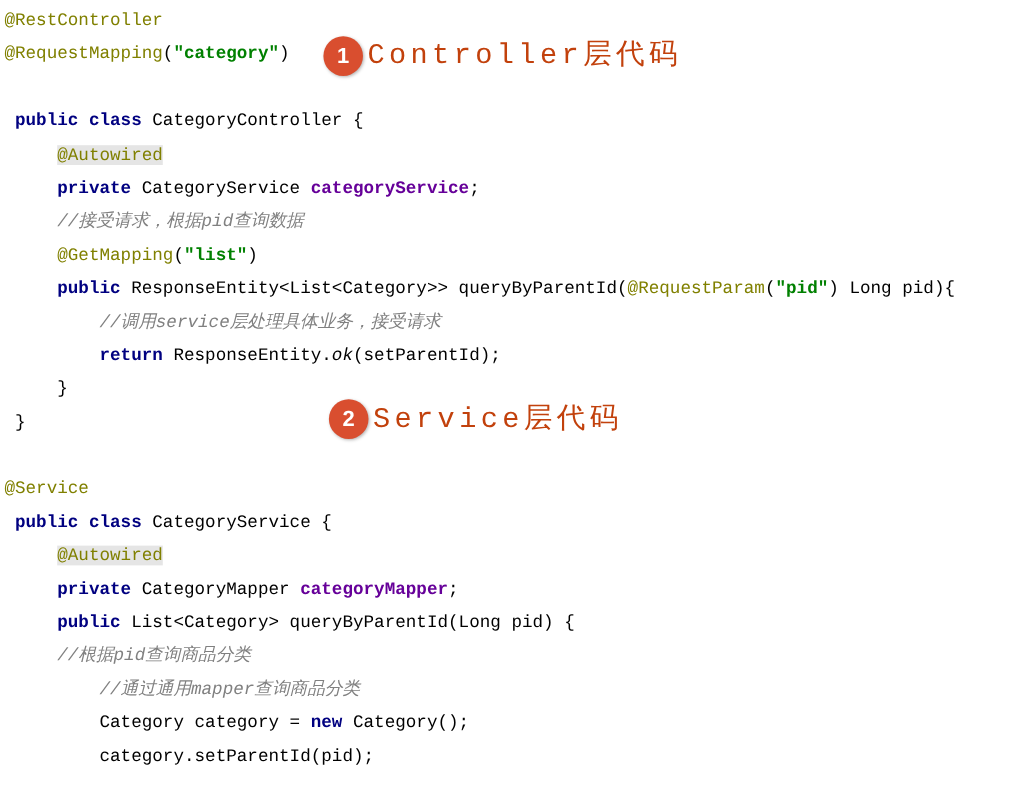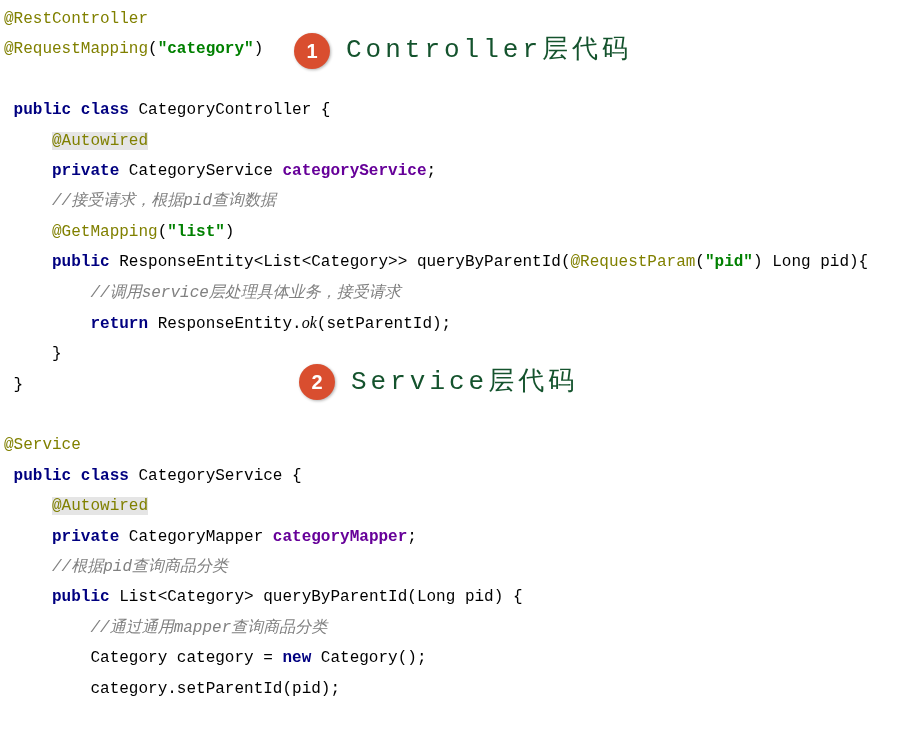--- a/index.html
+++ b/index.html
@@ -17,43 +17,43 @@
       white-space: pre;
       position: relative;
     }
     .annotation { color: #808000; }
     .keyword { color: #000080; font-weight: bold; }
     .string { color: #008000; font-weight: bold; }
     .comment { color: #808080; font-style: italic; }
     .field { color: #660099; font-weight: bold; }
     .plain { color: #000; }
     .highlight { background: #e5e5e5; }
-    .static-method { font-style: italic; font-family: Liberation Serif, serif; }
+    .static-method { font-style: italic; }
     .circle {
       display: inline-flex;
       align-items: center;
       justify-content: center;
       width: 36px;
       height: 36px;
       border-radius: 50%;
       background: #d94e2f;
       color: #fff;
       font-weight: bold;
       font-size: 20px;
       font-family: Arial, sans-serif;
       vertical-align: middle;
       box-shadow: 1px 1px 3px rgba(0,0,0,0.3);
     }
     .badge-label {
-      color: #14532d;
+      color: #c2410c;
       font-size: 26px;
       letter-spacing: 4px;
       font-family: "Courier New", "SimSun", monospace;
       vertical-align: middle;
-      margin-left: 16px;
+      margin-left: 4px;
     }
     .badge-wrap {
       position: absolute;
       display: inline-flex;
       align-items: center;
     }
     .badge1 { left: 290px; top: -8px; }
     .badge2 { left: 295px; top: -12px; }
   </style>
 </head>
@@ -97,23 +97,23 @@
 </div>
 
 <div class="line"><span class="annotation">@Service</span></div>
 
 <div class="line"> <span class="keyword">public class </span><span class="plain">CategoryService {</span></div>
 
 <div class="line">     <span class="annotation highlight">@Autowired</span></div>
 
 <div class="line">     <span class="keyword">private </span><span class="plain">CategoryMapper </span><span class="field">categoryMapper</span><span class="plain">;</span></div>
 
+<div class="line">     <span class="keyword">public </span><span class="plain">List&lt;Category&gt; queryByParentId(Long pid) {</span></div>
+
 <div class="line">     <span class="comment">//根据pid查询商品分类</span></div>
-
-<div class="line">     <span class="keyword">public </span><span class="plain">List&lt;Category&gt; queryByParentId(Long pid) {</span></div>
 
 <div class="line">         <span class="comment">//通过通用mapper查询商品分类</span></div>
 
 <div class="line">         <span class="plain">Category category = </span><span class="keyword">new </span><span class="plain">Category();</span></div>
 
 <div class="line">         <span class="plain">category.setParentId(pid);</span></div>
 
 </div>
 
 </body></html>

